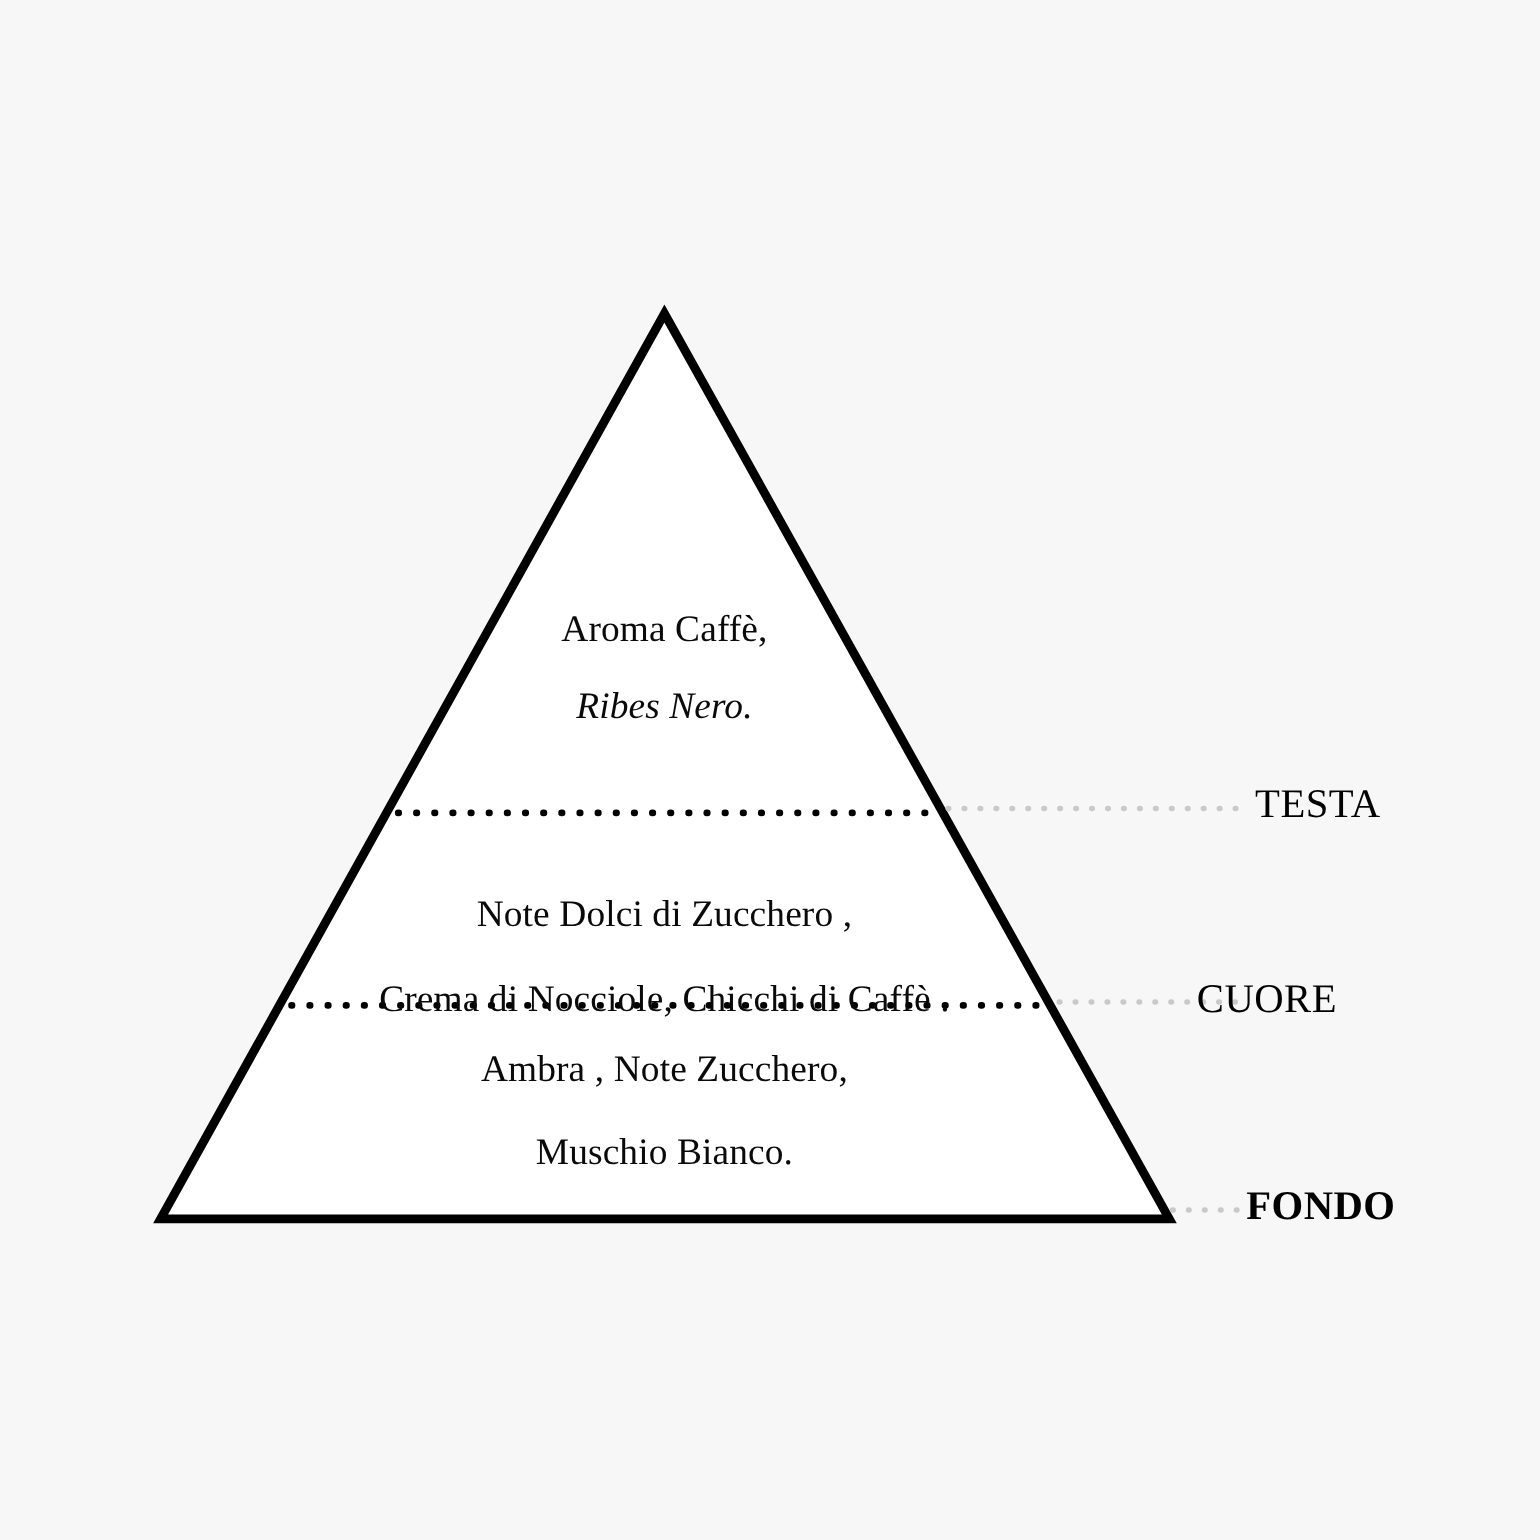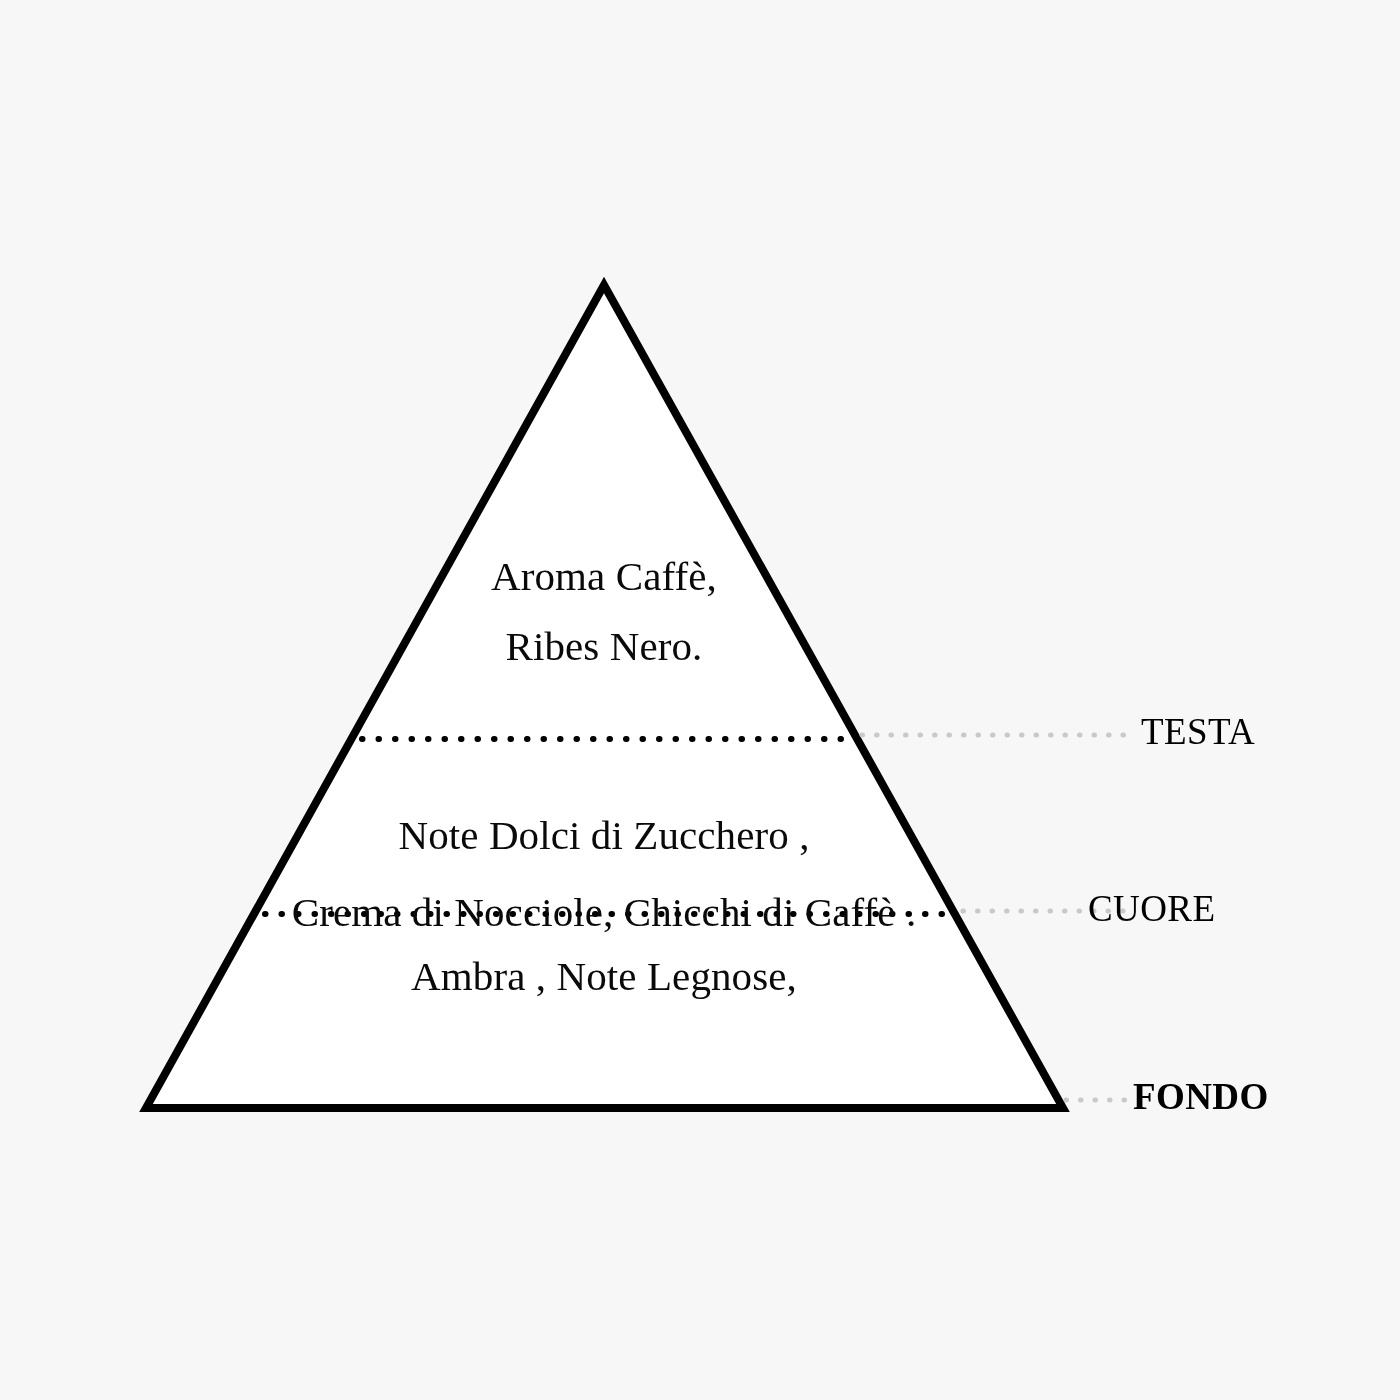--- a/index.html
+++ b/index.html
@@ -24,21 +24,21 @@
     top: 0;
     left: 0;
     width: 1400px;
     height: 1400px;
   }
   .note-text {
     position: absolute;
     text-align: center;
     color: #0a0a0a;
     font-family: "Liberation Serif", "DejaVu Serif", serif;
-    font-size: 41px;
+    font-size: 34px;
     line-height: 1.0;
     white-space: nowrap;
     letter-spacing: 0.1px;
   }
   .side-label {
     position: absolute;
     color: #000000;
     font-family: "Liberation Serif", "DejaVu Serif", serif;
     font-size: 37px;
     line-height: 1;
@@ -60,24 +60,25 @@
     <line x1="265" y1="914" x2="955" y2="914" stroke="#000000" stroke-width="6" stroke-linecap="round" stroke-dasharray="0.5 16"></line>
 
     <line x1="862" y1="735" x2="1128" y2="735" stroke="#c9c9c9" stroke-width="5" stroke-linecap="round" stroke-dasharray="0.5 14"></line>
 
     <line x1="963" y1="911" x2="1128" y2="911" stroke="#c9c9c9" stroke-width="5" stroke-linecap="round" stroke-dasharray="0.5 14"></line>
 
     <line x1="1066" y1="1100" x2="1126" y2="1100" stroke="#c9c9c9" stroke-width="5" stroke-linecap="round" stroke-dasharray="0.5 14"></line>
   </svg>
 
   <div class="note-text" style="left:304px; top:556px; width:600px;">Aroma Caffè,</div>
-  <div class="note-text" style="left:304px; top:626px; width:600px;">Ribes Nero.</div>
+  <div class="note-text" style="left:304px; top:626px; width:600px;font-style:italic;">Ribes Nero.</div>
 
   <div class="note-text" style="left:304px; top:815px; width:600px;">Note Dolci di Zucchero ,</div>
   <div class="note-text" style="left:254px; top:864px; width:700px;margin-top:28px;">Crema di Nocciole, Chicchi di Caffè .</div>
 
-  <div class="note-text" style="left:304px; top:956px; width:600px;">Ambra , Note Legnose,</div>
+  <div class="note-text" style="left:304px; top:956px; width:600px;">Ambra , Note Zucchero,</div>
+  <div class="note-text" style="left:304px; top:1031px; width:600px;">Muschio Bianco.</div>
 
   <div class="side-label" style="left:1141px; top:713px;">TESTA</div>
   <div class="side-label" style="left:1088px; top:890px;">CUORE</div>
   <div class="side-label" style="left:1133px; top:1078px;font-weight:bold;">FONDO</div>
 
 </div>
 
 </body></html>

